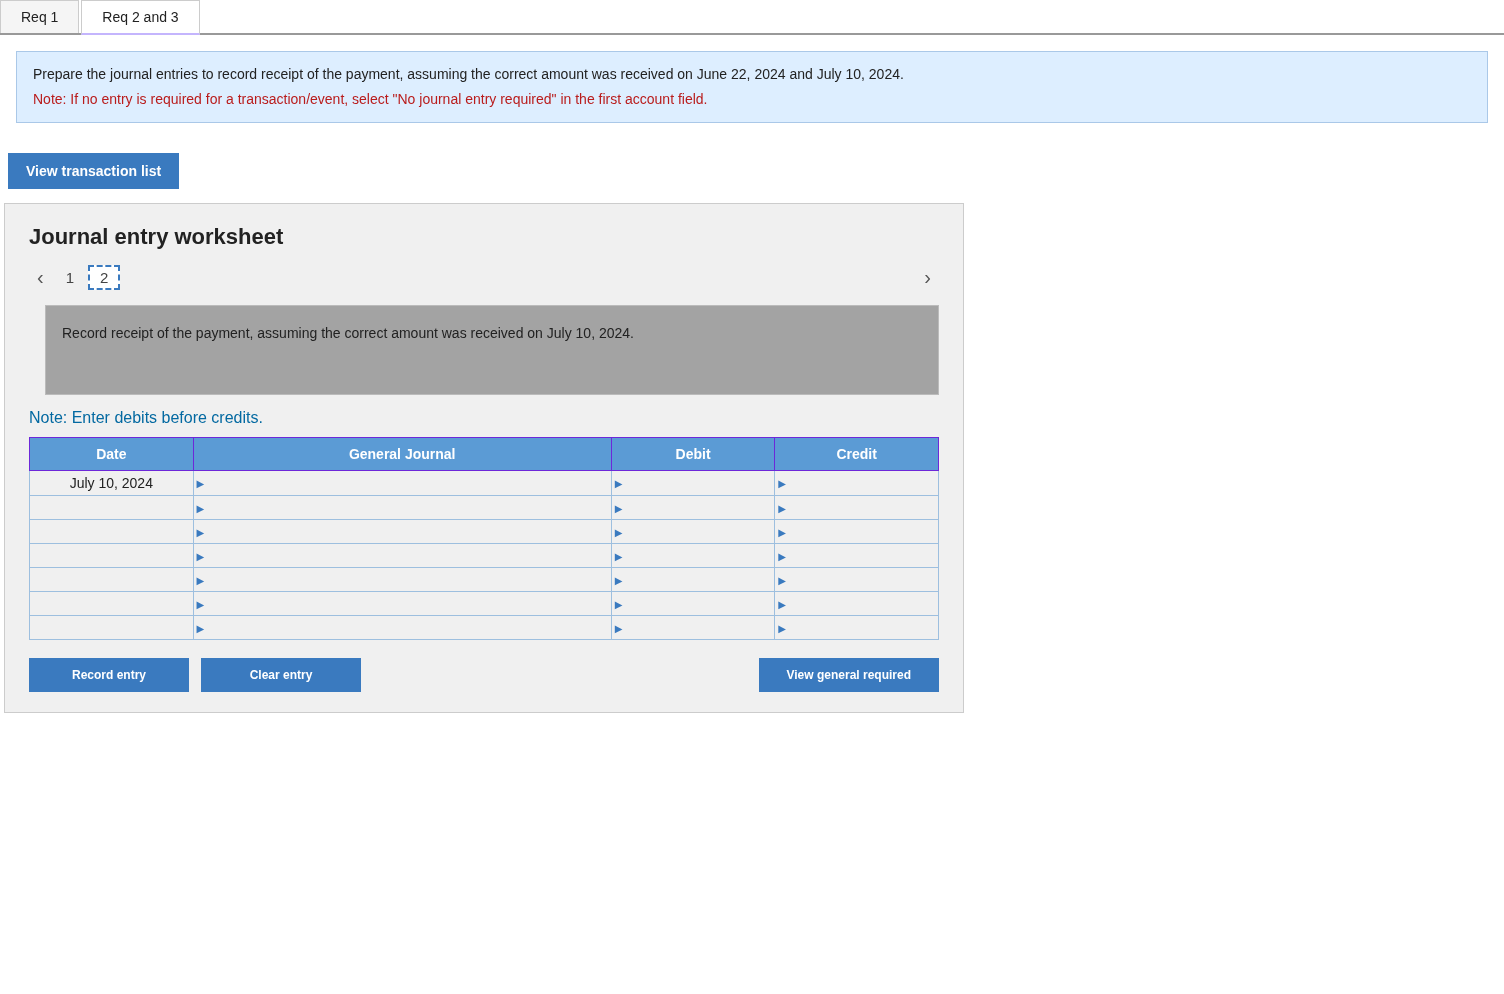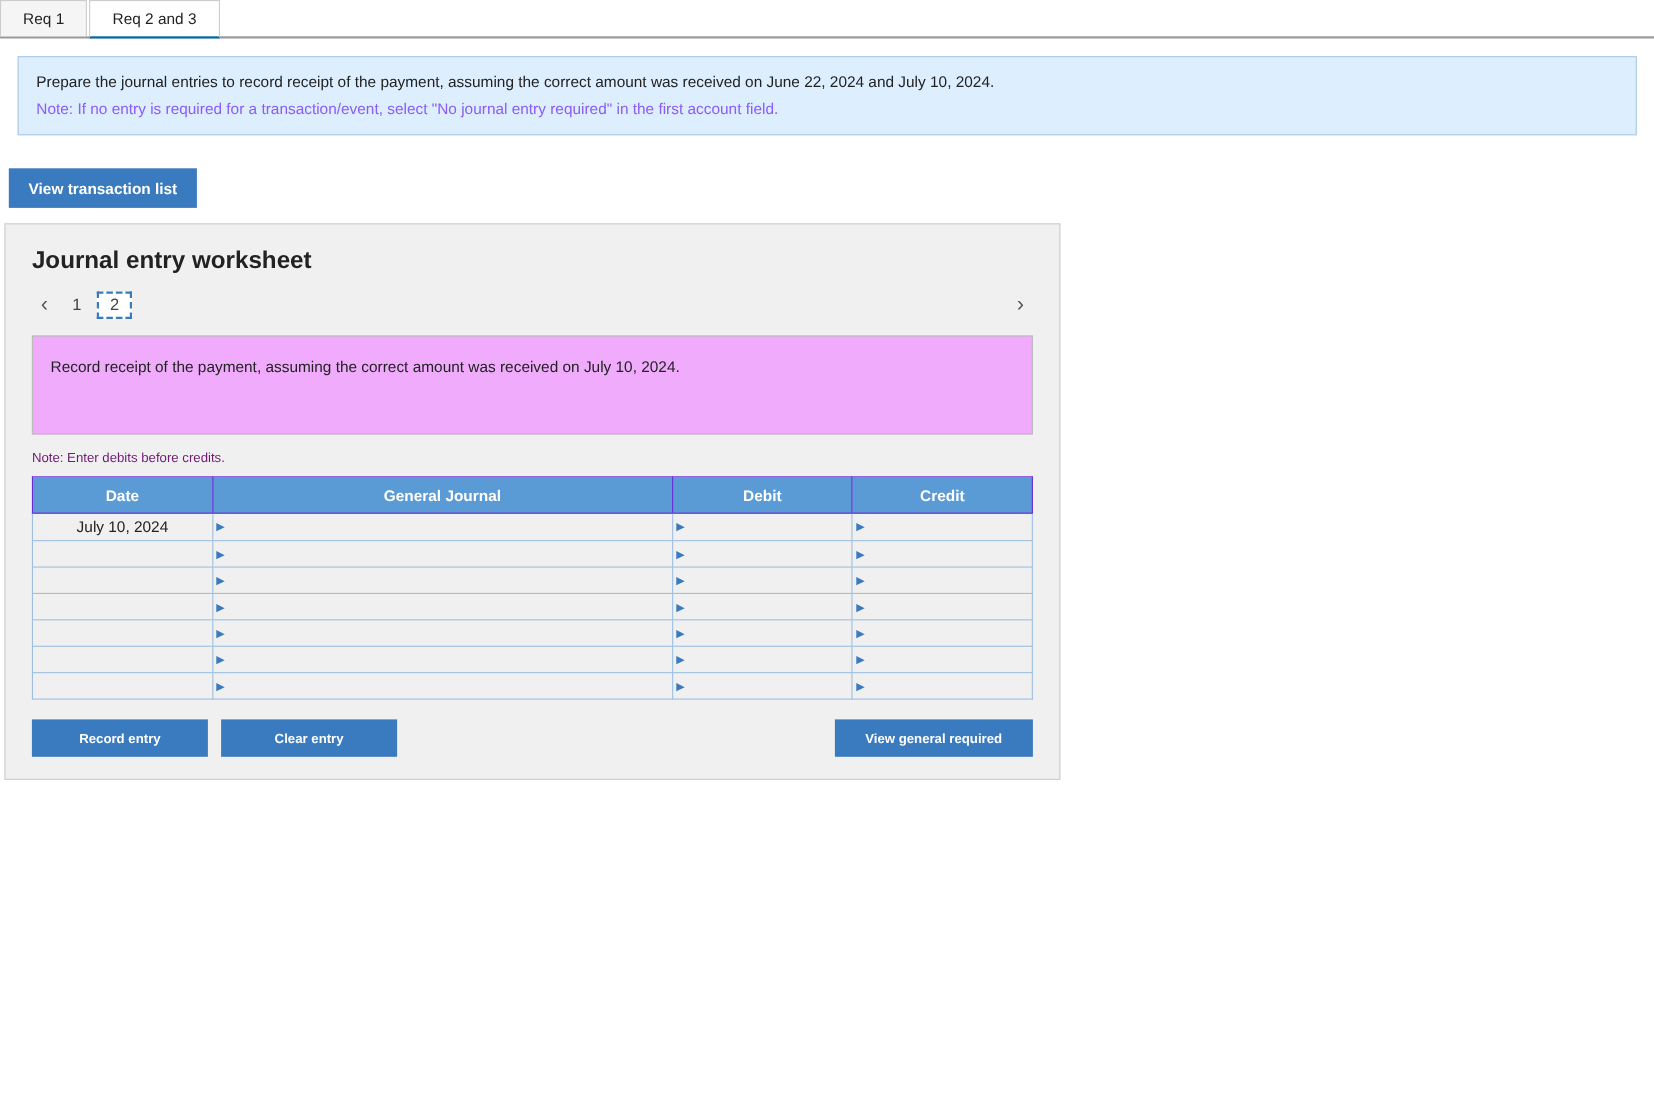--- a/index.html
+++ b/index.html
@@ -20,35 +20,35 @@
       padding: 8px 20px;
       border: 1px solid #ccc;
       border-bottom: none;
       background: #f5f5f5;
       cursor: pointer;
       font-size: 14px;
       margin-right: 2px;
     }
     .tab.active {
       background: #fff;
-      border-bottom: 2px solid #0369a1;
+      border-bottom: 2px solid #c4b5fd;
       margin-bottom: -2px;
       font-weight: normal;
     }
 
     
     .info-box {
       background: #ddeeff;
       border: 1px solid #aac8e8;
       padding: 12px 16px;
       margin: 16px;
       line-height: 1.5;
     }
     .info-box .note-red {
-      color: #8b5cf6;
+      color: #b91c1c;
       margin-top: 4px;
     }
 
     
     .view-transaction-btn {
       display: inline-block;
       background: #3a7abf;
       color: #fff;
       padding: 10px 18px;
       margin: 14px 0 14px 4px;
@@ -100,32 +100,33 @@
       padding: 2px 4px;
     }
     .page-num.selected {
       border: 2px dashed #3a7abf;
       padding: 2px 10px;
       background: #fff;
     }
 
     
     .description-box {
-      background: #f0abfc;
+      background: #a3a3a3;
       border: 1px solid #bbb;
       padding: 16px;
       margin-bottom: 14px;
       min-height: 90px;
       line-height: 1.6;
+      margin-left: 16px;
     }
 
     
     .note-red-small {
-      color: #701a75;
-      font-size: 12px;
+      color: #0369a1;
+      font-size: 16px;
       margin-bottom: 10px;
     }
 
     
     .journal-table {
       width: 100%;
       border-collapse: collapse;
       margin-bottom: 18px;
     }
     .journal-table th {

